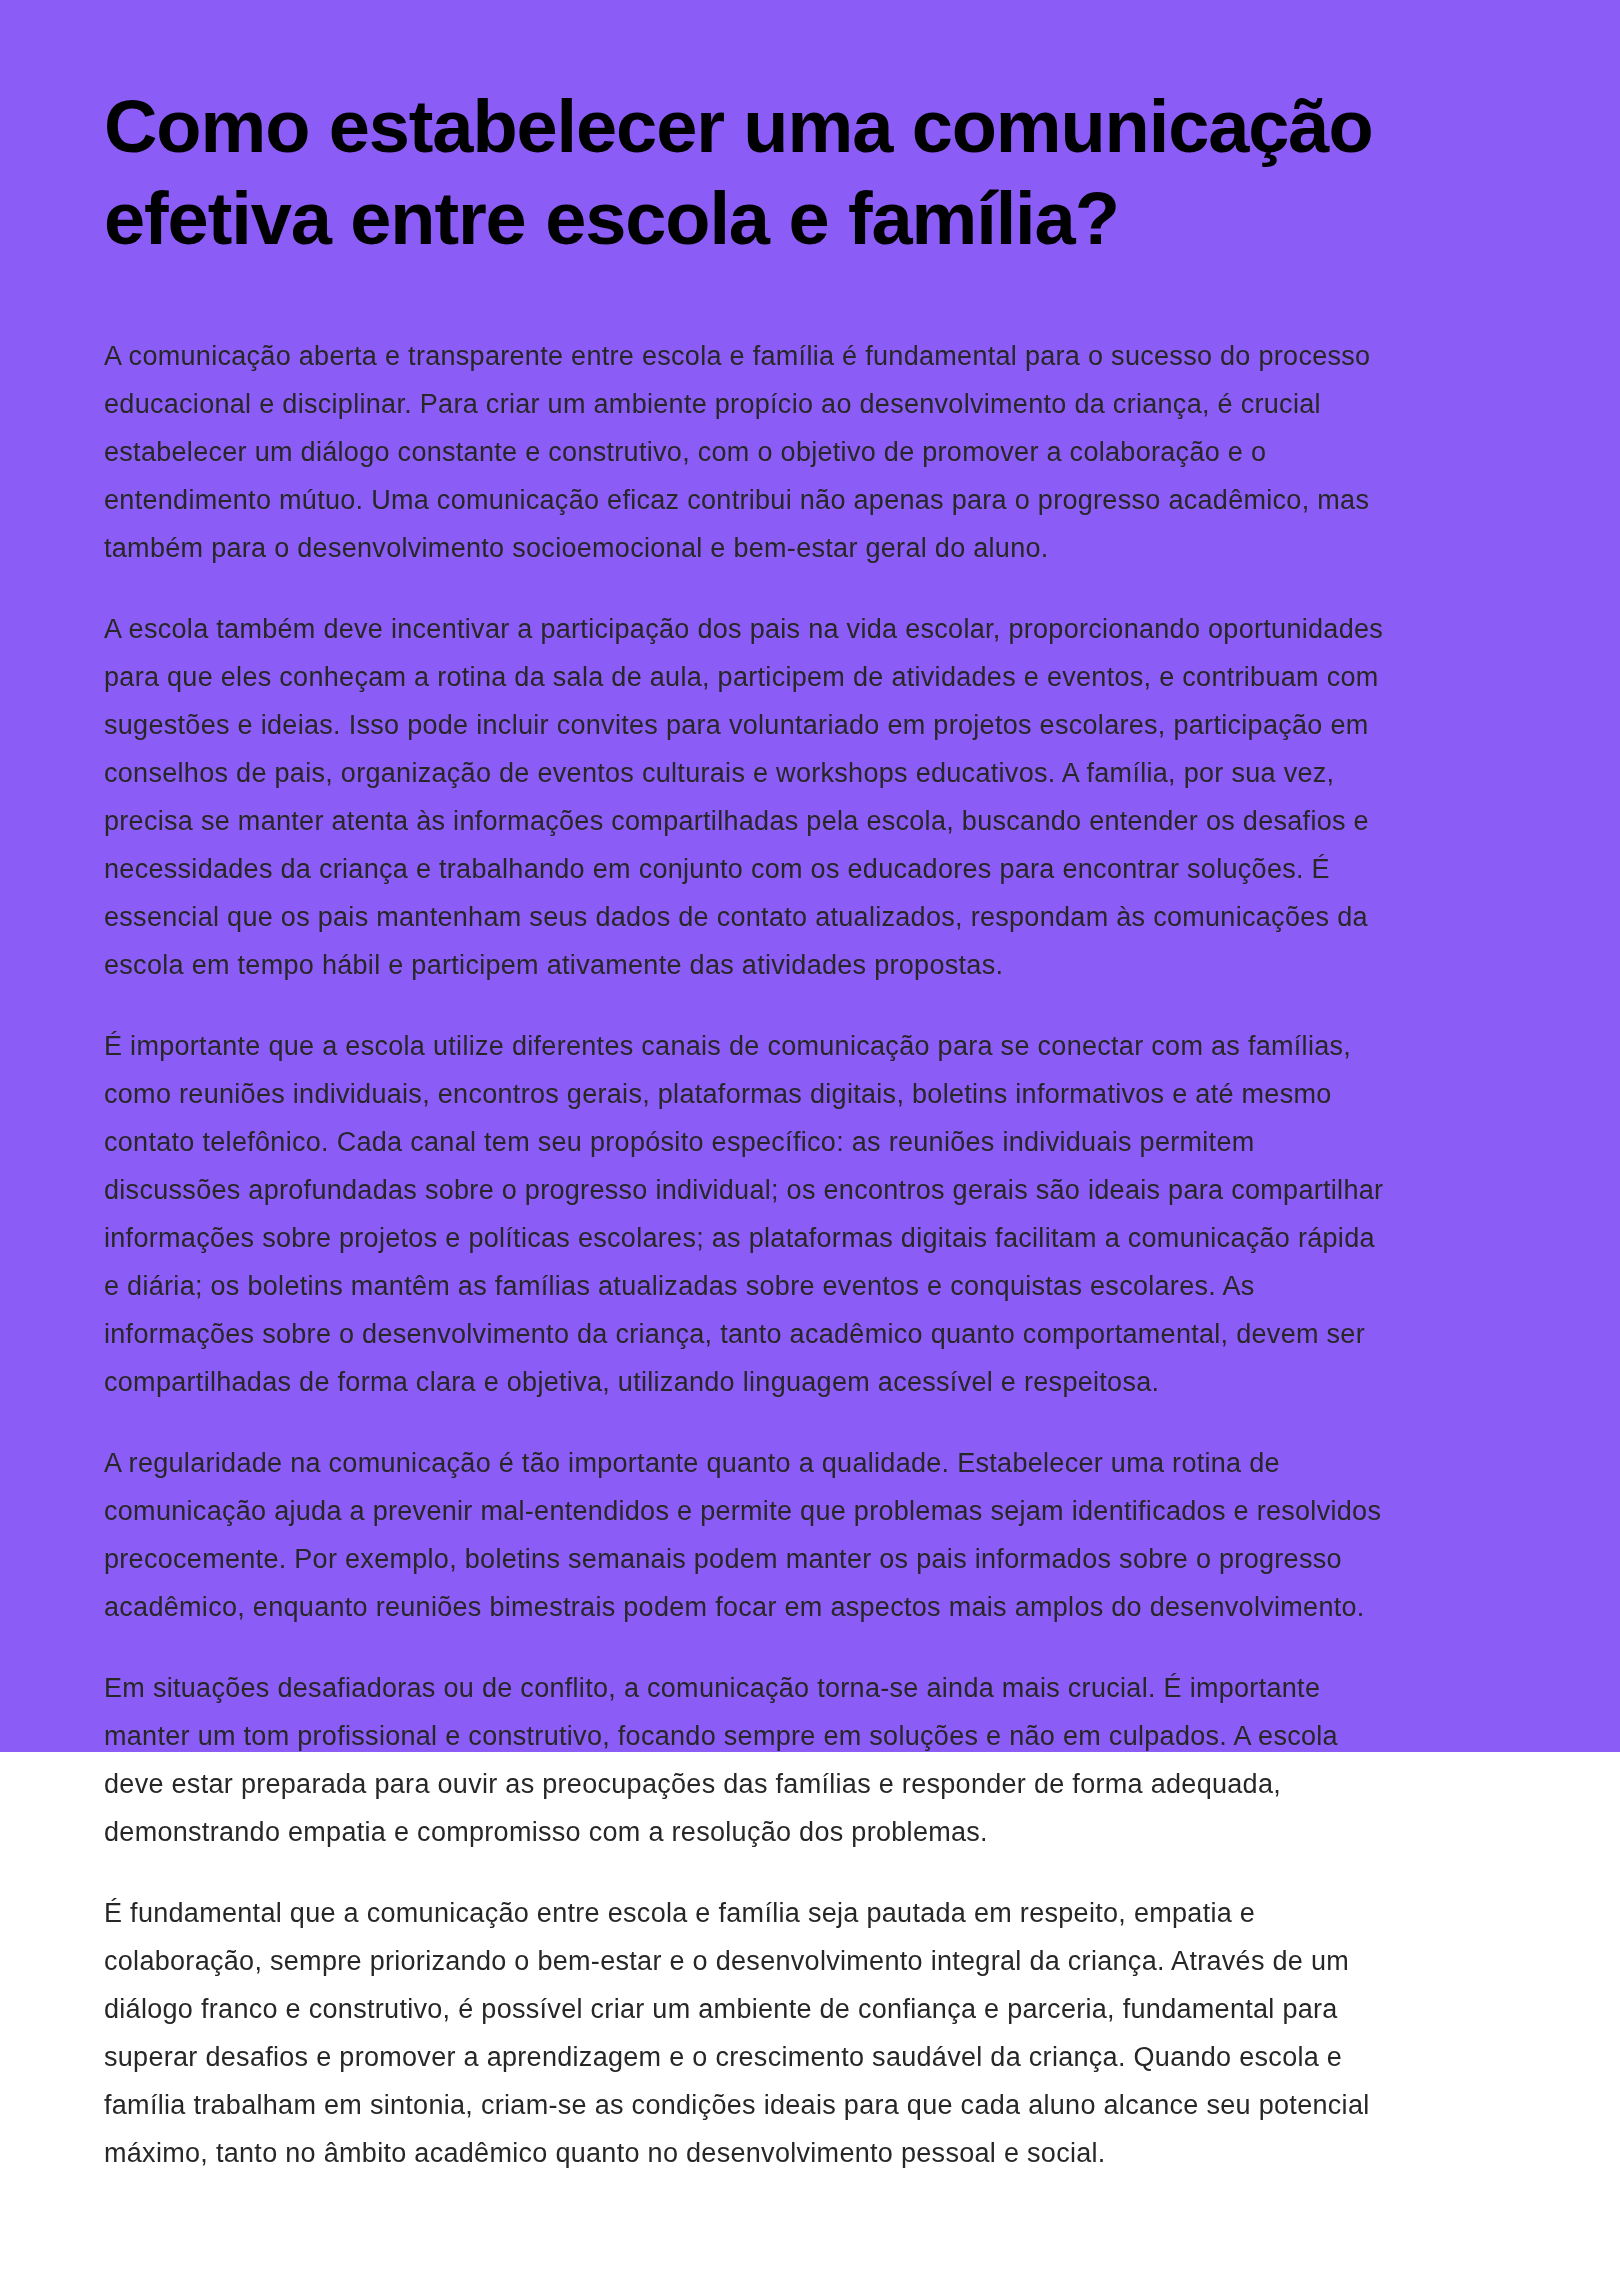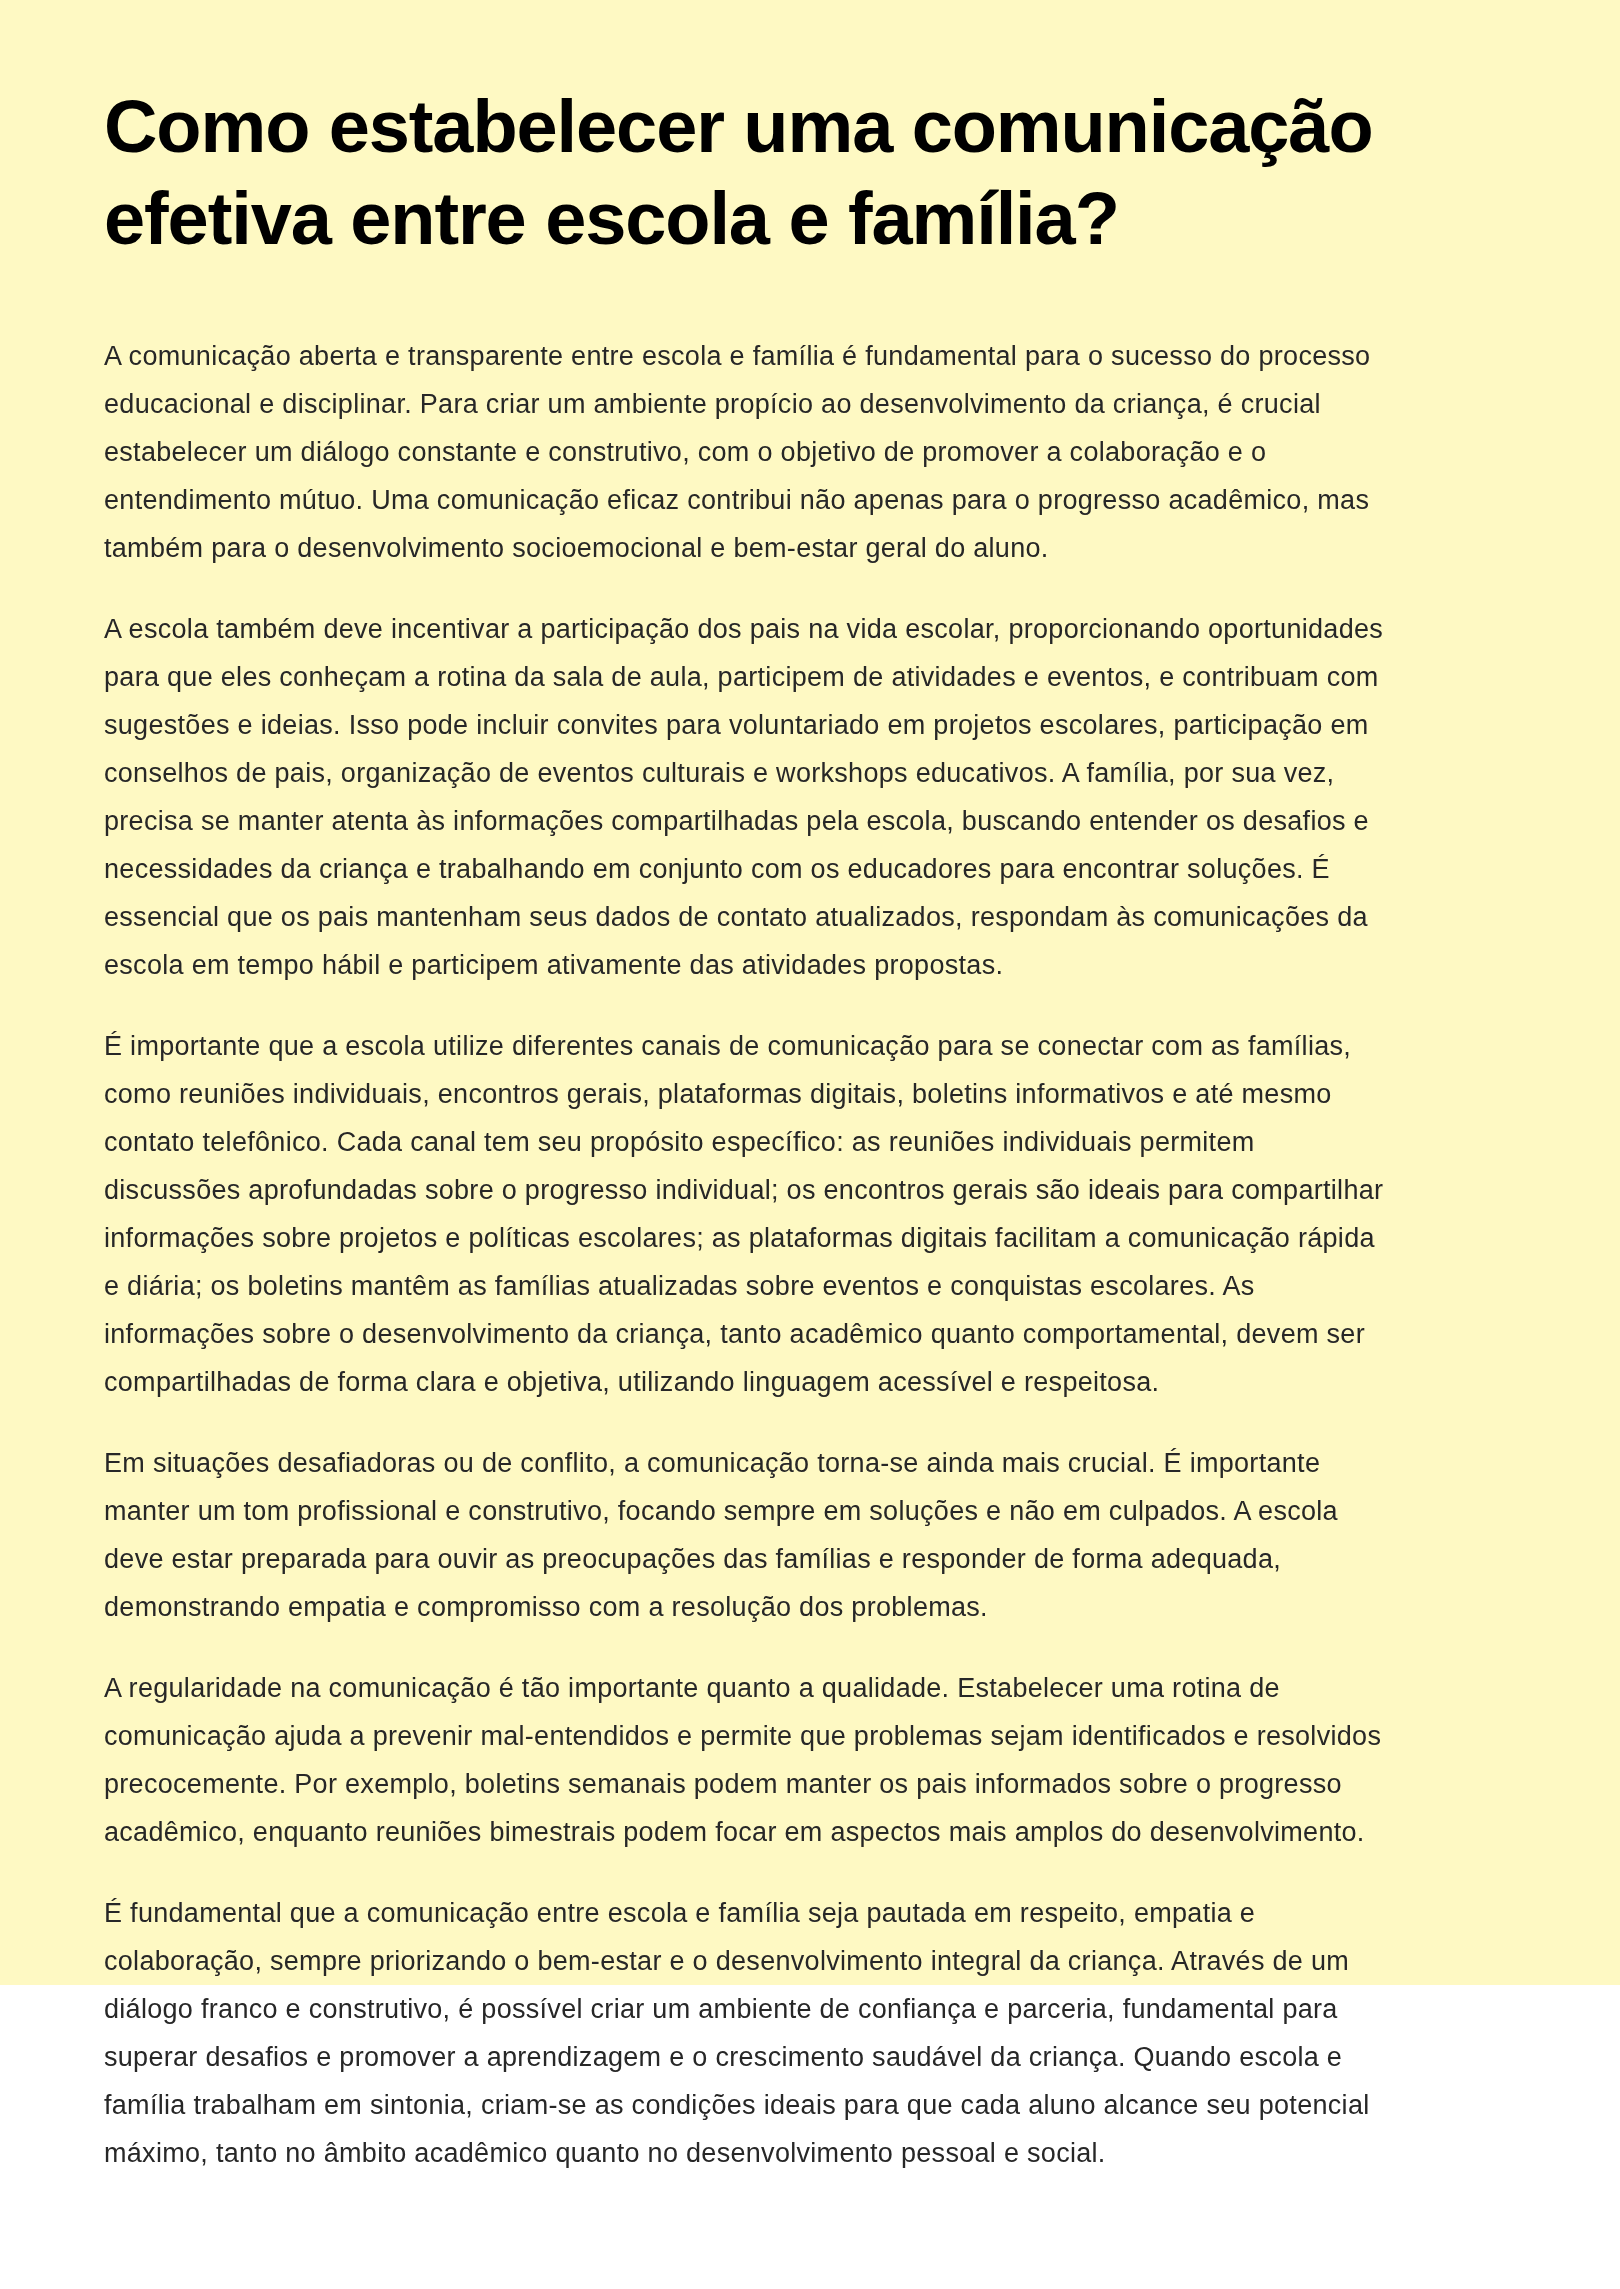--- a/index.html
+++ b/index.html
@@ -10,23 +10,23 @@
   body {
     width: 1620px;
     height: 2290px;
     font-family: "Liberation Sans", sans-serif;
     -webkit-font-smoothing: antialiased;
     overflow: hidden;
   }
   .page {
     box-sizing: border-box;
     width: 1620px;
-    height: 1985px;
+    height: 1752px;
     padding: 81px 104px 16px 104px;
-    background: #fef9c3;
+    background: #8b5cf6;
   }
   h1.title {
     margin: 0 0 67px 0;
     font-size: 74px;
     line-height: 92px;
     font-weight: 700;
     letter-spacing: -1.1px;
     color: #000000;
     white-space: pre-line;
   }
@@ -64,29 +64,29 @@
 
   <p class="para">É importante que a escola utilize diferentes canais de comunicação para se conectar com as famílias,
 como reuniões individuais, encontros gerais, plataformas digitais, boletins informativos e até mesmo
 contato telefônico. Cada canal tem seu propósito específico: as reuniões individuais permitem
 discussões aprofundadas sobre o progresso individual; os encontros gerais são ideais para compartilhar
 informações sobre projetos e políticas escolares; as plataformas digitais facilitam a comunicação rápida
 e diária; os boletins mantêm as famílias atualizadas sobre eventos e conquistas escolares. As
 informações sobre o desenvolvimento da criança, tanto acadêmico quanto comportamental, devem ser
 compartilhadas de forma clara e objetiva, utilizando linguagem acessível e respeitosa.</p>
 
+  <p class="para">A regularidade na comunicação é tão importante quanto a qualidade. Estabelecer uma rotina de
+comunicação ajuda a prevenir mal-entendidos e permite que problemas sejam identificados e resolvidos
+precocemente. Por exemplo, boletins semanais podem manter os pais informados sobre o progresso
+acadêmico, enquanto reuniões bimestrais podem focar em aspectos mais amplos do desenvolvimento.</p>
+
   <p class="para">Em situações desafiadoras ou de conflito, a comunicação torna-se ainda mais crucial. É importante
 manter um tom profissional e construtivo, focando sempre em soluções e não em culpados. A escola
 deve estar preparada para ouvir as preocupações das famílias e responder de forma adequada,
 demonstrando empatia e compromisso com a resolução dos problemas.</p>
-
-  <p class="para">A regularidade na comunicação é tão importante quanto a qualidade. Estabelecer uma rotina de
-comunicação ajuda a prevenir mal-entendidos e permite que problemas sejam identificados e resolvidos
-precocemente. Por exemplo, boletins semanais podem manter os pais informados sobre o progresso
-acadêmico, enquanto reuniões bimestrais podem focar em aspectos mais amplos do desenvolvimento.</p>
 
   <p class="para">É fundamental que a comunicação entre escola e família seja pautada em respeito, empatia e
 colaboração, sempre priorizando o bem-estar e o desenvolvimento integral da criança. Através de um
 diálogo franco e construtivo, é possível criar um ambiente de confiança e parceria, fundamental para
 superar desafios e promover a aprendizagem e o crescimento saudável da criança. Quando escola e
 família trabalham em sintonia, criam-se as condições ideais para que cada aluno alcance seu potencial
 máximo, tanto no âmbito acadêmico quanto no desenvolvimento pessoal e social.</p>
 </main>
 
 

